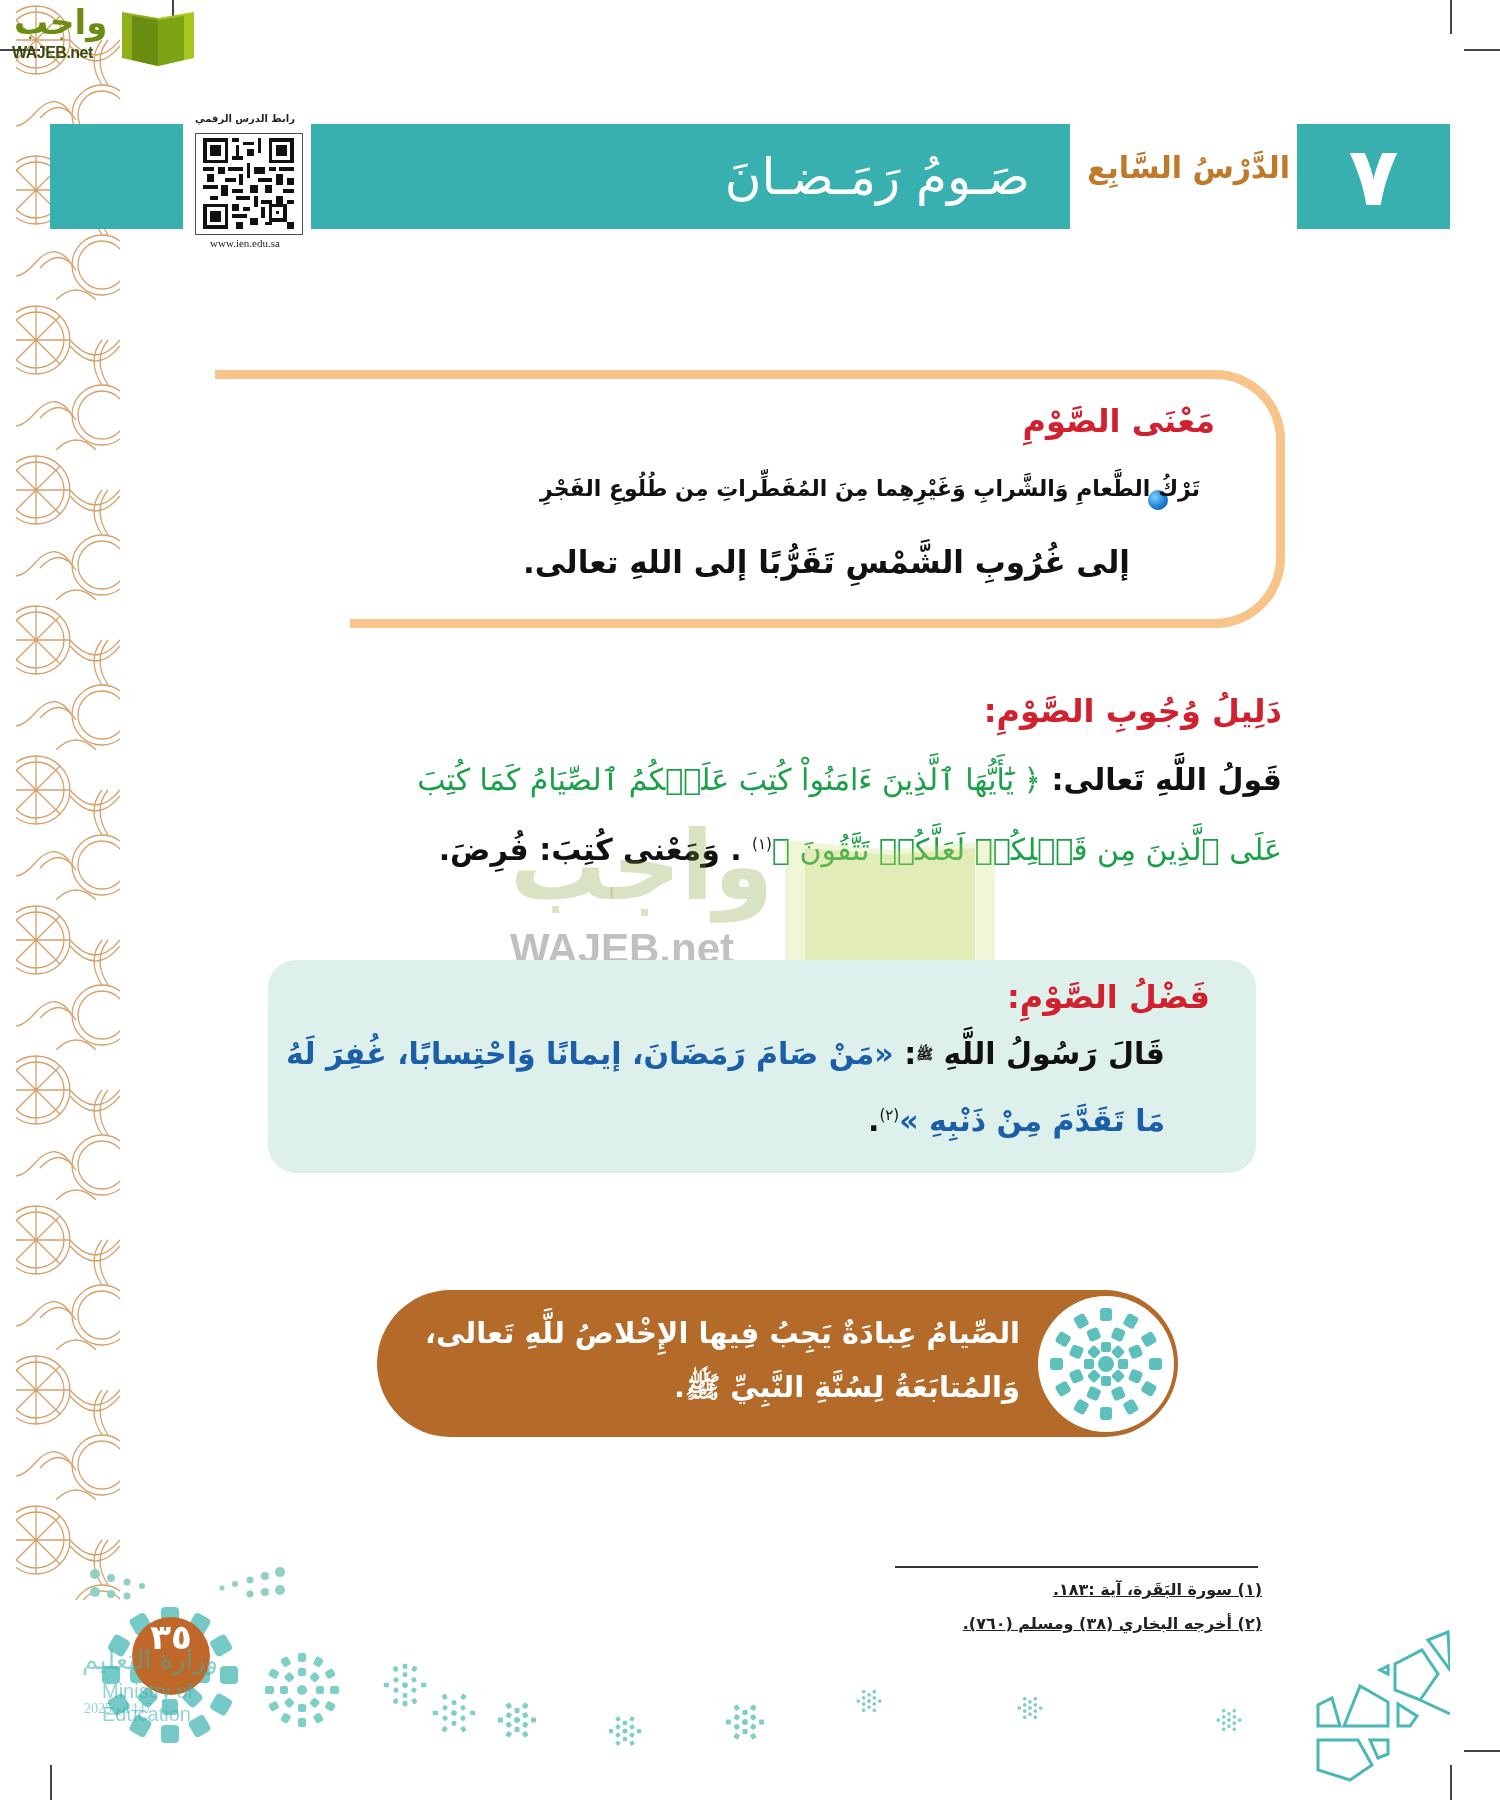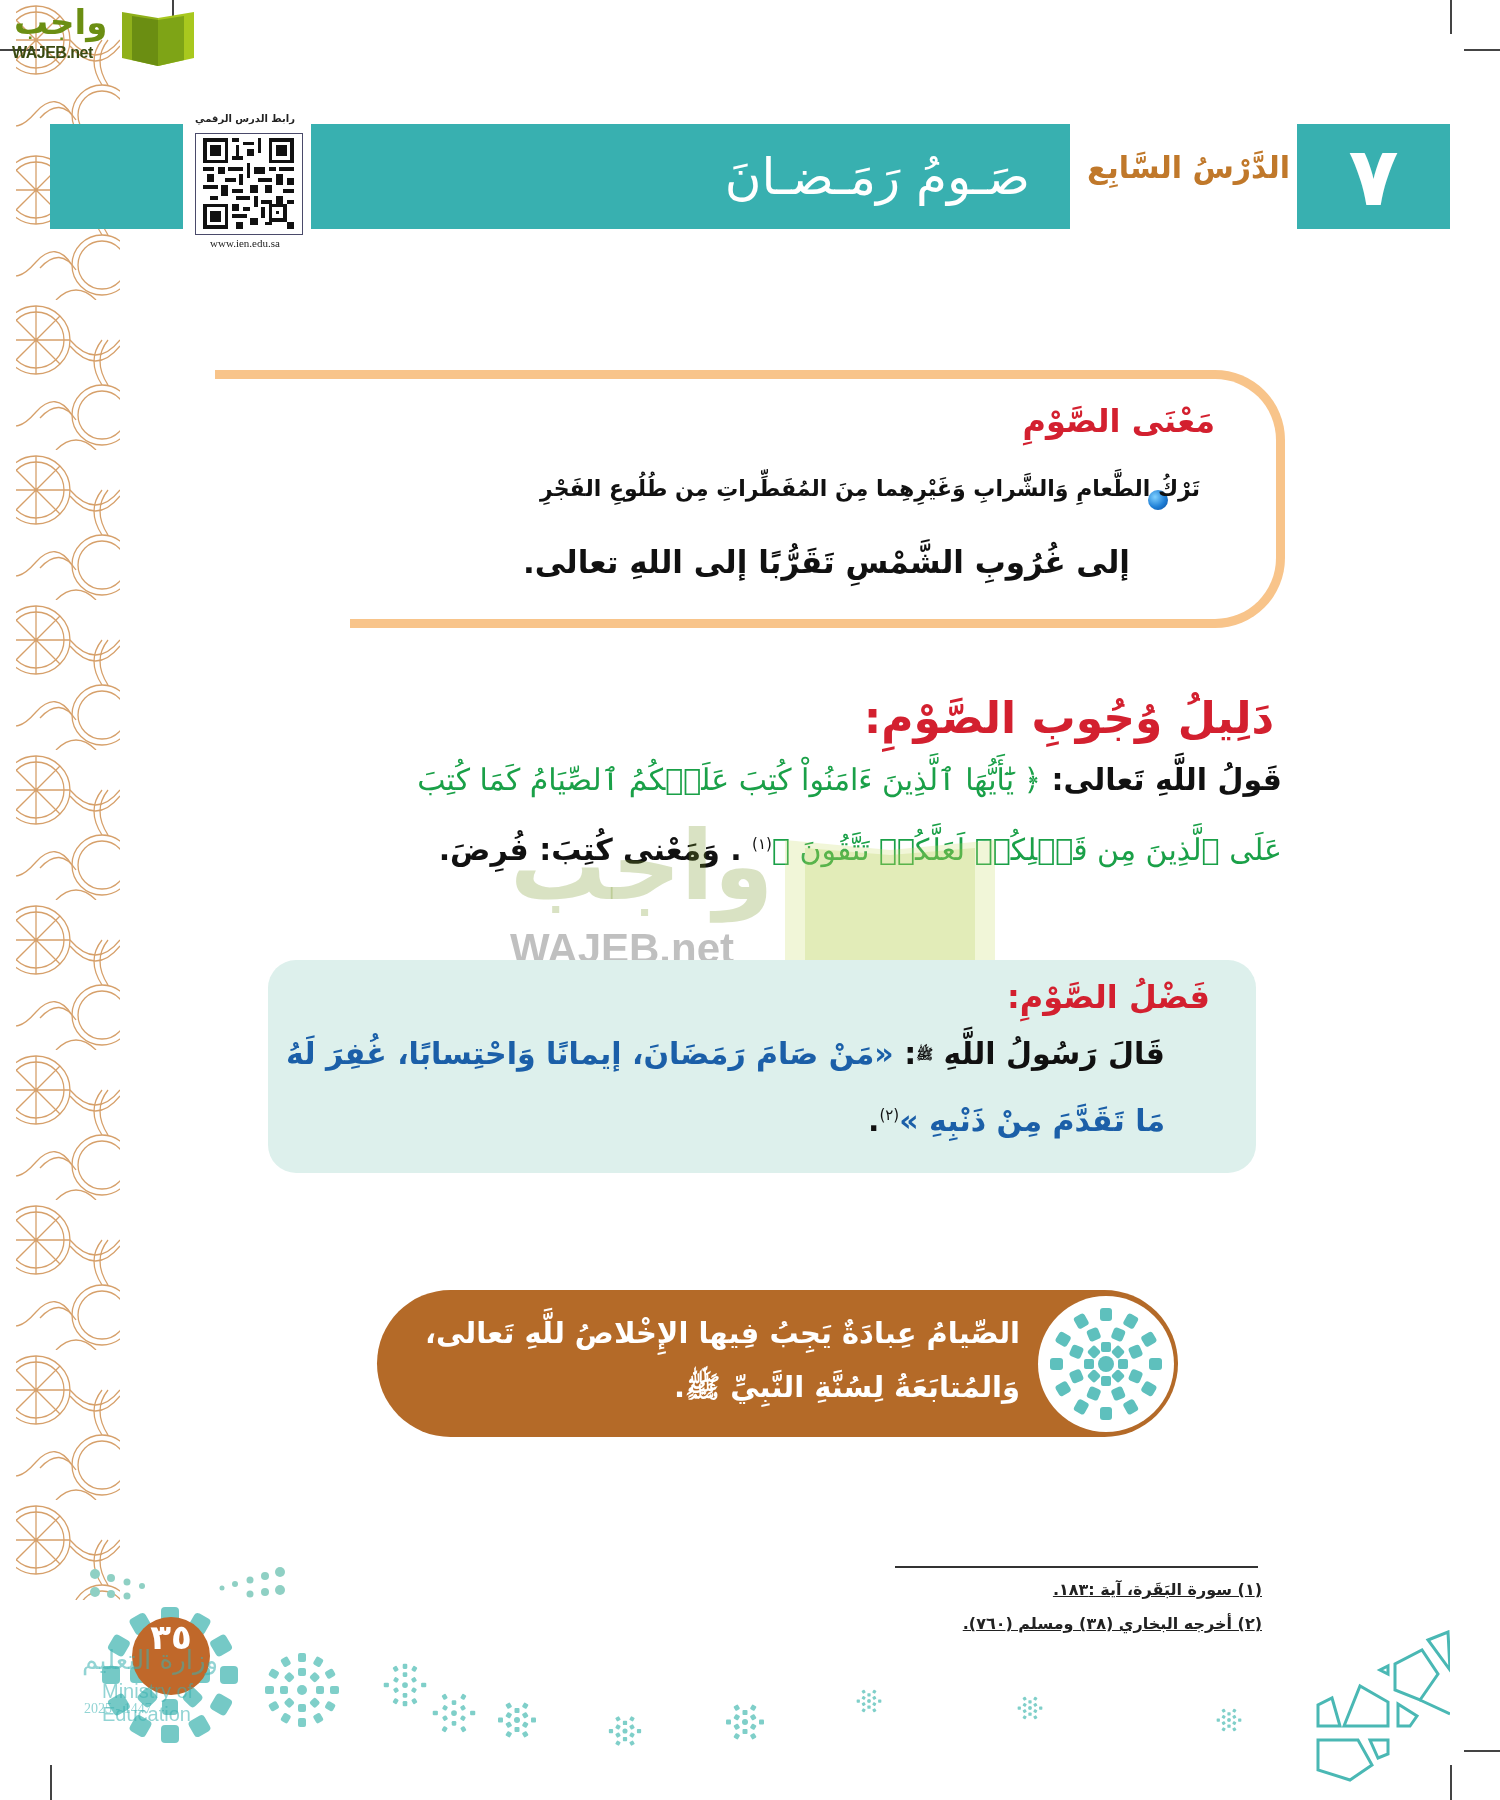--- a/index.html
+++ b/index.html
@@ -38,21 +38,21 @@
 
   .heading-red { font-family: "DejaVu Sans", sans-serif; font-weight: bold; color: #d3202f; direction: rtl; text-align: right; }
   .body-black { font-family: "DejaVu Sans", sans-serif; font-weight: bold; color: #111; direction: rtl; text-align: right; }
 
   .s1-heading { right: 285px; top: 402px; font-size: 32px; }
   .s1-line1 { right: 300px; top: 476px; font-size: 22px; white-space: nowrap; }
   .s1-line2 { right: 370px; top: 544px; font-size: 31px; white-space: nowrap; }
   .bullet { right: 332px; top: 490px; width: 20px; height: 20px; border-radius: 50%; background: radial-gradient(circle at 35% 35%, #7fd0ff 0%, #1f7fd6 55%, #0a4a9a 100%); }
 
   
-  .s2-heading { right: 226px; top: 692px; font-size: 44px; }
+  .s2-heading { right: 218px; top: 692px; font-size: 32px; }
   .s2-line1 { right: 218px; top: 762px; font-size: 30px; white-space: nowrap; direction: rtl; }
   .s2-line2 { right: 218px; top: 832px; font-size: 30px; white-space: nowrap; direction: rtl; }
   .green { color: #1aa048; font-family: "DejaVu Serif", serif; font-weight: normal; }
   .sup { font-size: 15px; vertical-align: super; color: #111; font-weight: normal; }
 
   
   .wm { left: 510px; top: 830px; width: 500px; height: 150px; pointer-events: none; }
   .wm-ar { position: absolute; left: 0; top: -20px; font-size: 96px; font-weight: bold; color: rgba(120,150,40,0.28); direction: rtl; }
   .wm-en { position: absolute; left: 0; top: 95px; font-family: "Liberation Sans", sans-serif; font-size: 42px; font-weight: bold; color: rgba(90,90,90,0.38); }
   .wm-book { position: absolute; left: 265px; top: 10px; width: 230px; height: 140px; }

